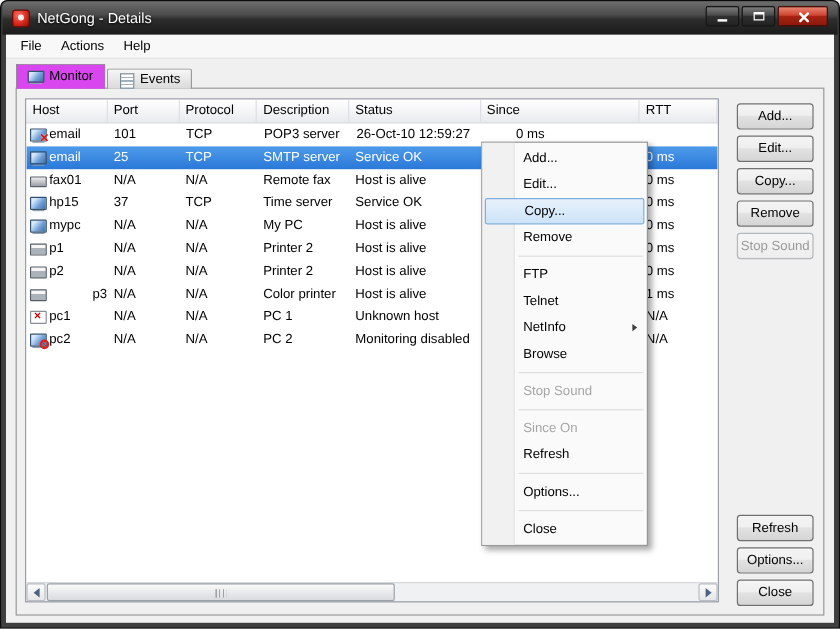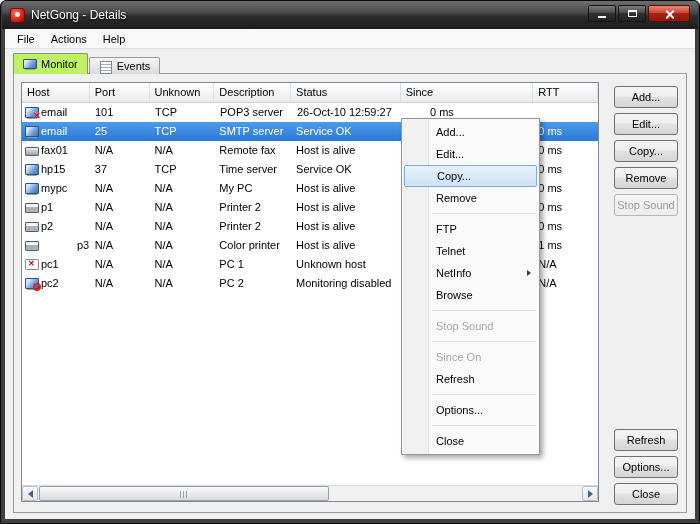--- a/index.html
+++ b/index.html
@@ -38,21 +38,21 @@
   .client { position:absolute; left:4px; right:4px; top:28px; bottom:4px; background:#f0f0f0; }
 
   .menubar { position:absolute; left:0; right:0; top:0; height:20px; background:#f8f8f8;
              border-bottom:1px solid #e2e2e2; display:flex; align-items:center; padding-left:4px; }
   .menu-item { padding:0 8px; height:20px; line-height:20px; }
 
   .tab-strip { position:absolute; left:8px; top:24px; height:21px; display:flex; align-items:flex-end; gap:1px; z-index:3; }
   .tab { display:flex; align-items:center; gap:5px; padding:0 9px; height:17px; margin-top:4px;
          background:linear-gradient(#f6f6f6,#dadada); border:1px solid #9a9a9a; border-bottom:none;
          border-radius:2px 2px 0 0; }
-  .tab.active { height:21px; margin-top:0; background:#bef264; border-color:#8c8c8c; }
+  .tab.active { height:21px; margin-top:0; background:#d946ef; border-color:#8c8c8c; }
   .tabicon { position:relative; width:13px; height:11px; display:inline-block; }
   .monitor-tab-icon::before { content:""; position:absolute; left:0; top:0; width:12px; height:8px;
          border:1px solid #33506e; border-radius:1px;
          background:linear-gradient(130deg,#d7e9fb 20%,#6f9fd8 60%,#446e9e);
          box-shadow:0 3px 0 -2px #90a2b2; }
   .events-tab-icon::before { content:""; position:absolute; left:1px; top:0; width:10px; height:11px;
          background:#fff; border:1px solid #7d8a95;
          background-image:repeating-linear-gradient(#fff 0 2px,#9fb0be 2px 3px); }
 
   .tab-page { position:absolute; left:8px; right:8px; top:44px; height:440px;
@@ -163,21 +163,21 @@
           <span class="tablabel">Events</span>
         </div>
       </div>
 
     <div class="tab-page">
 
       <div class="table-wrap">
         <div class="table-header">
             <div class="hcell" style="width: 68px;">Host</div>
             <div class="hcell" style="width: 60px;">Port</div>
-            <div class="hcell" style="width: 65px;">Unknown</div>
+            <div class="hcell" style="width: 65px;">Protocol</div>
             <div class="hcell" style="width: 77px;">Description</div>
             <div class="hcell" style="width: 110px;">Status</div>
             <div class="hcell" style="width: 133px;">Since</div>
             <div class="hcell" style="width: 65px;">RTT</div>
           </div>
         <div class="table-body">
             <div class="trow">
               <div class="cell hostcell" style="width: 68px;">
                 <span class="hicon icon-fail">
                   <i class="ov mark-red">✕</i>

